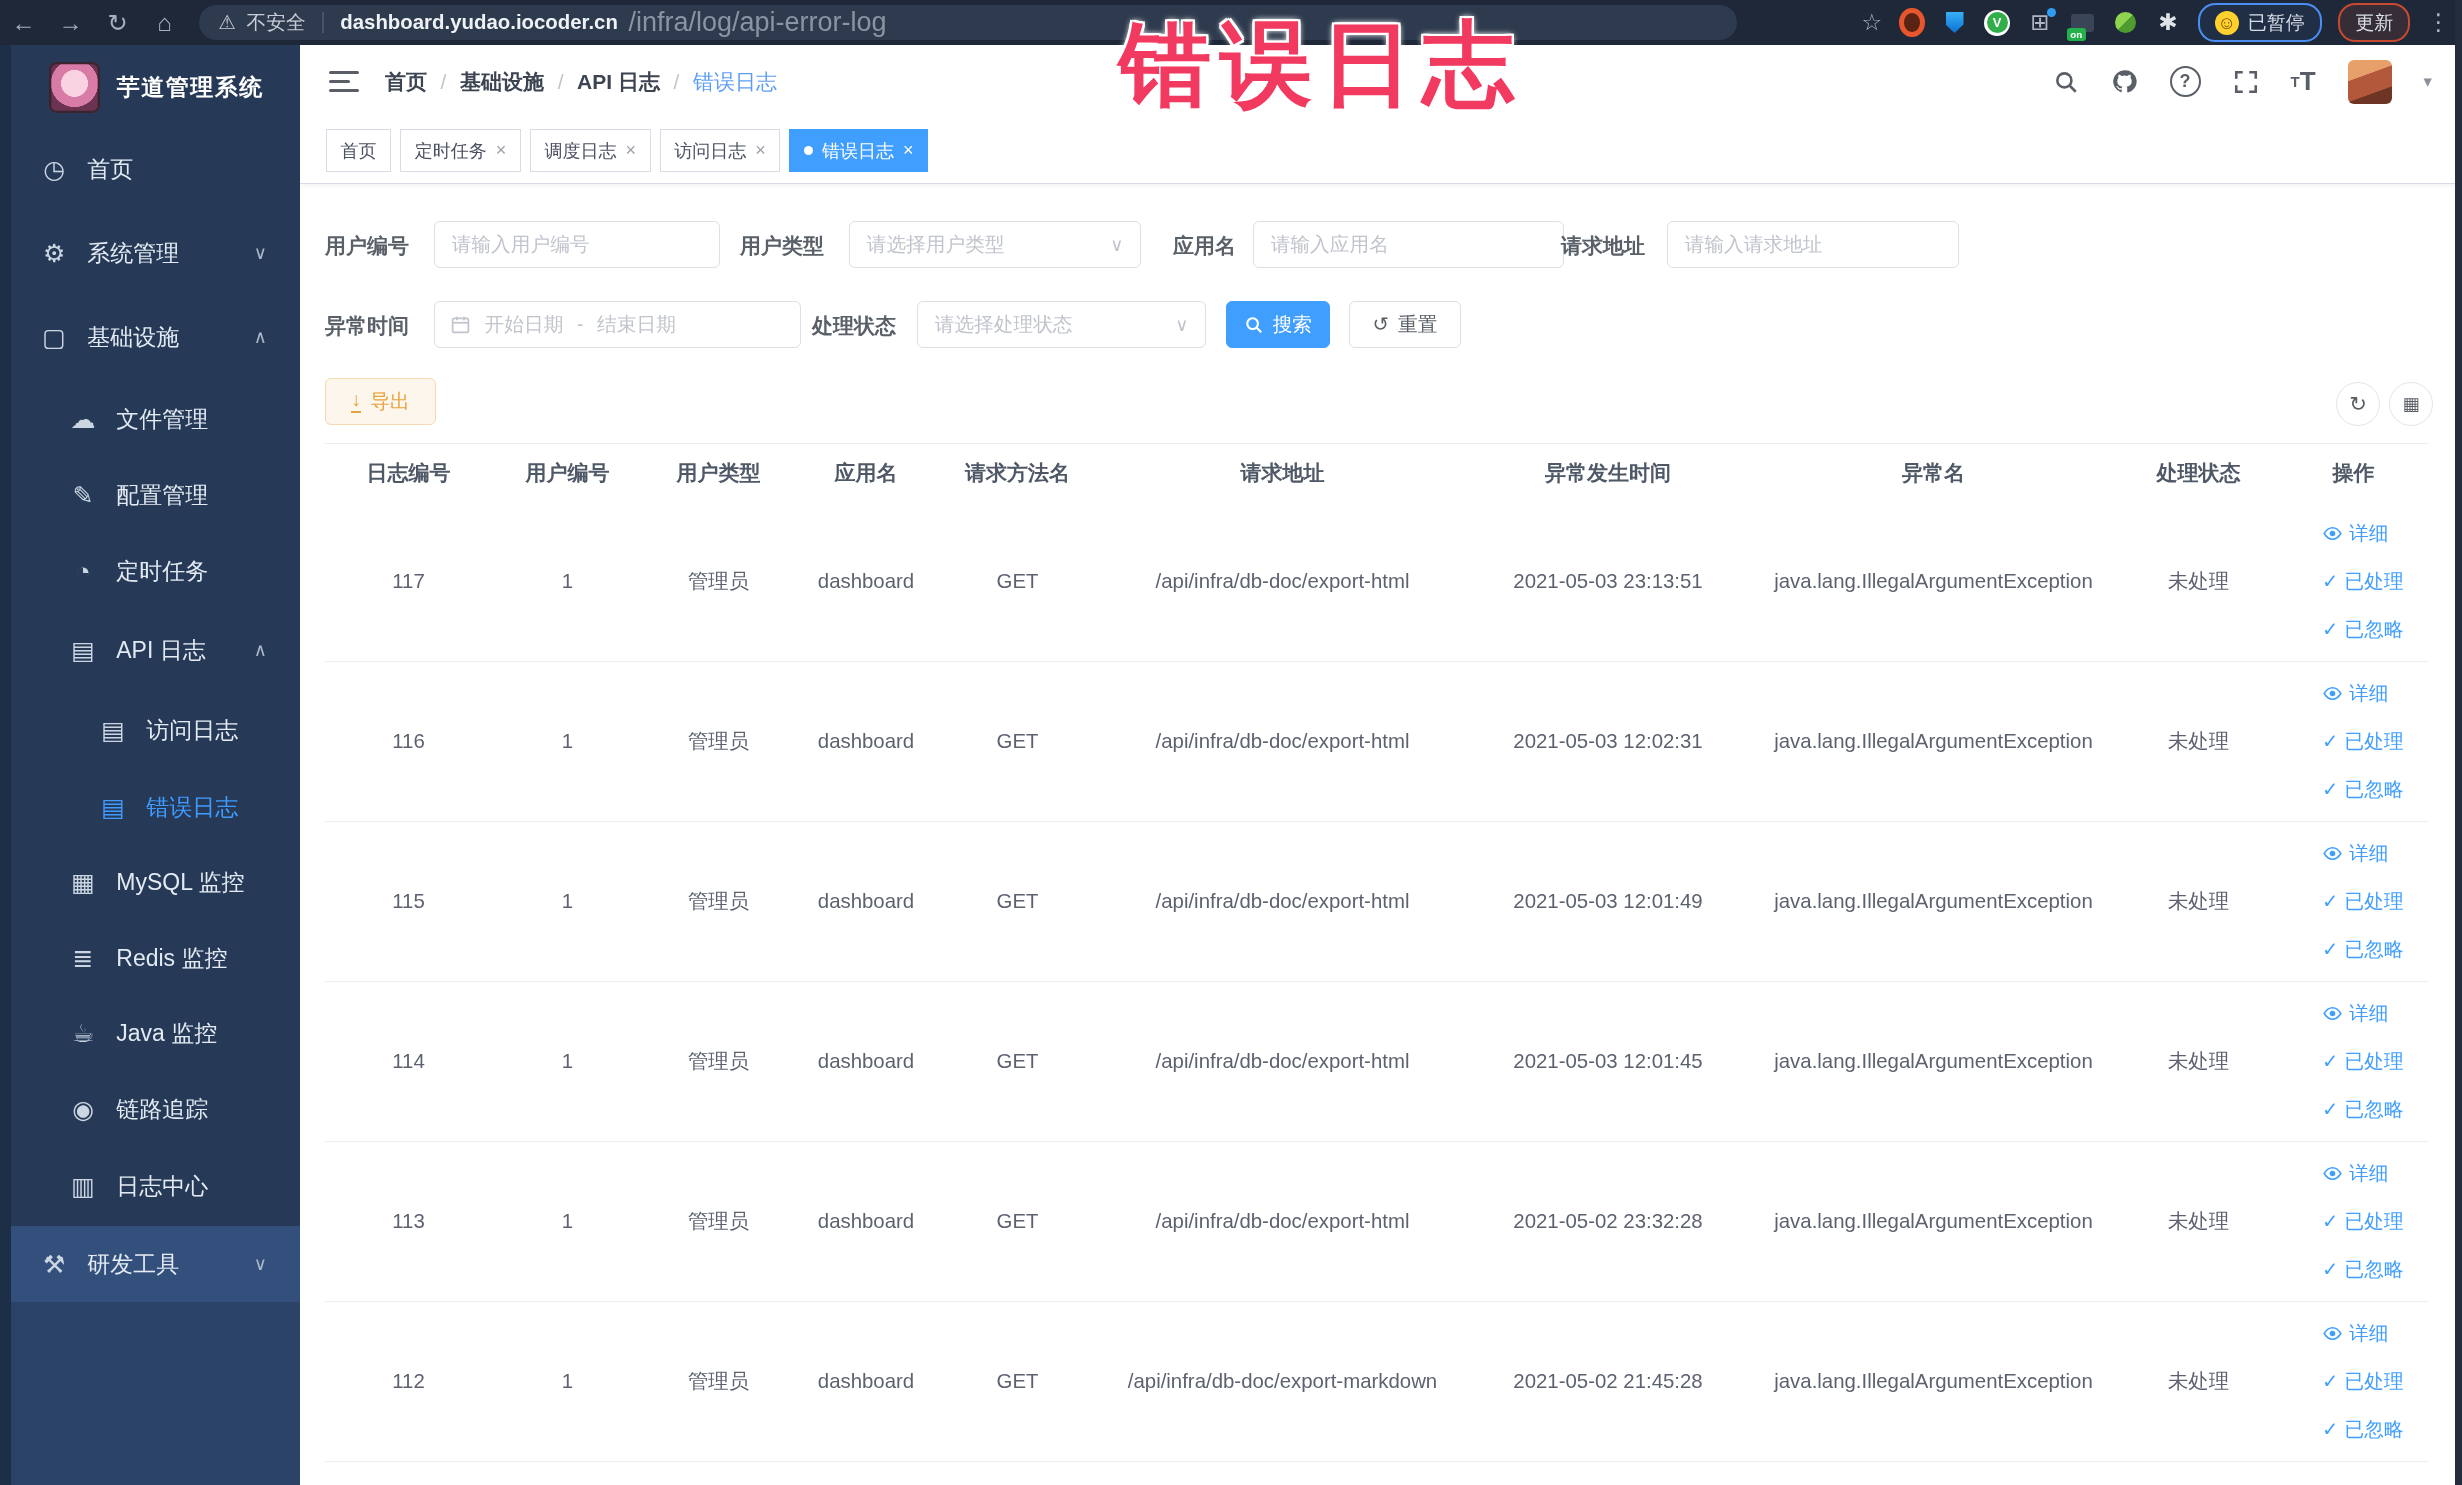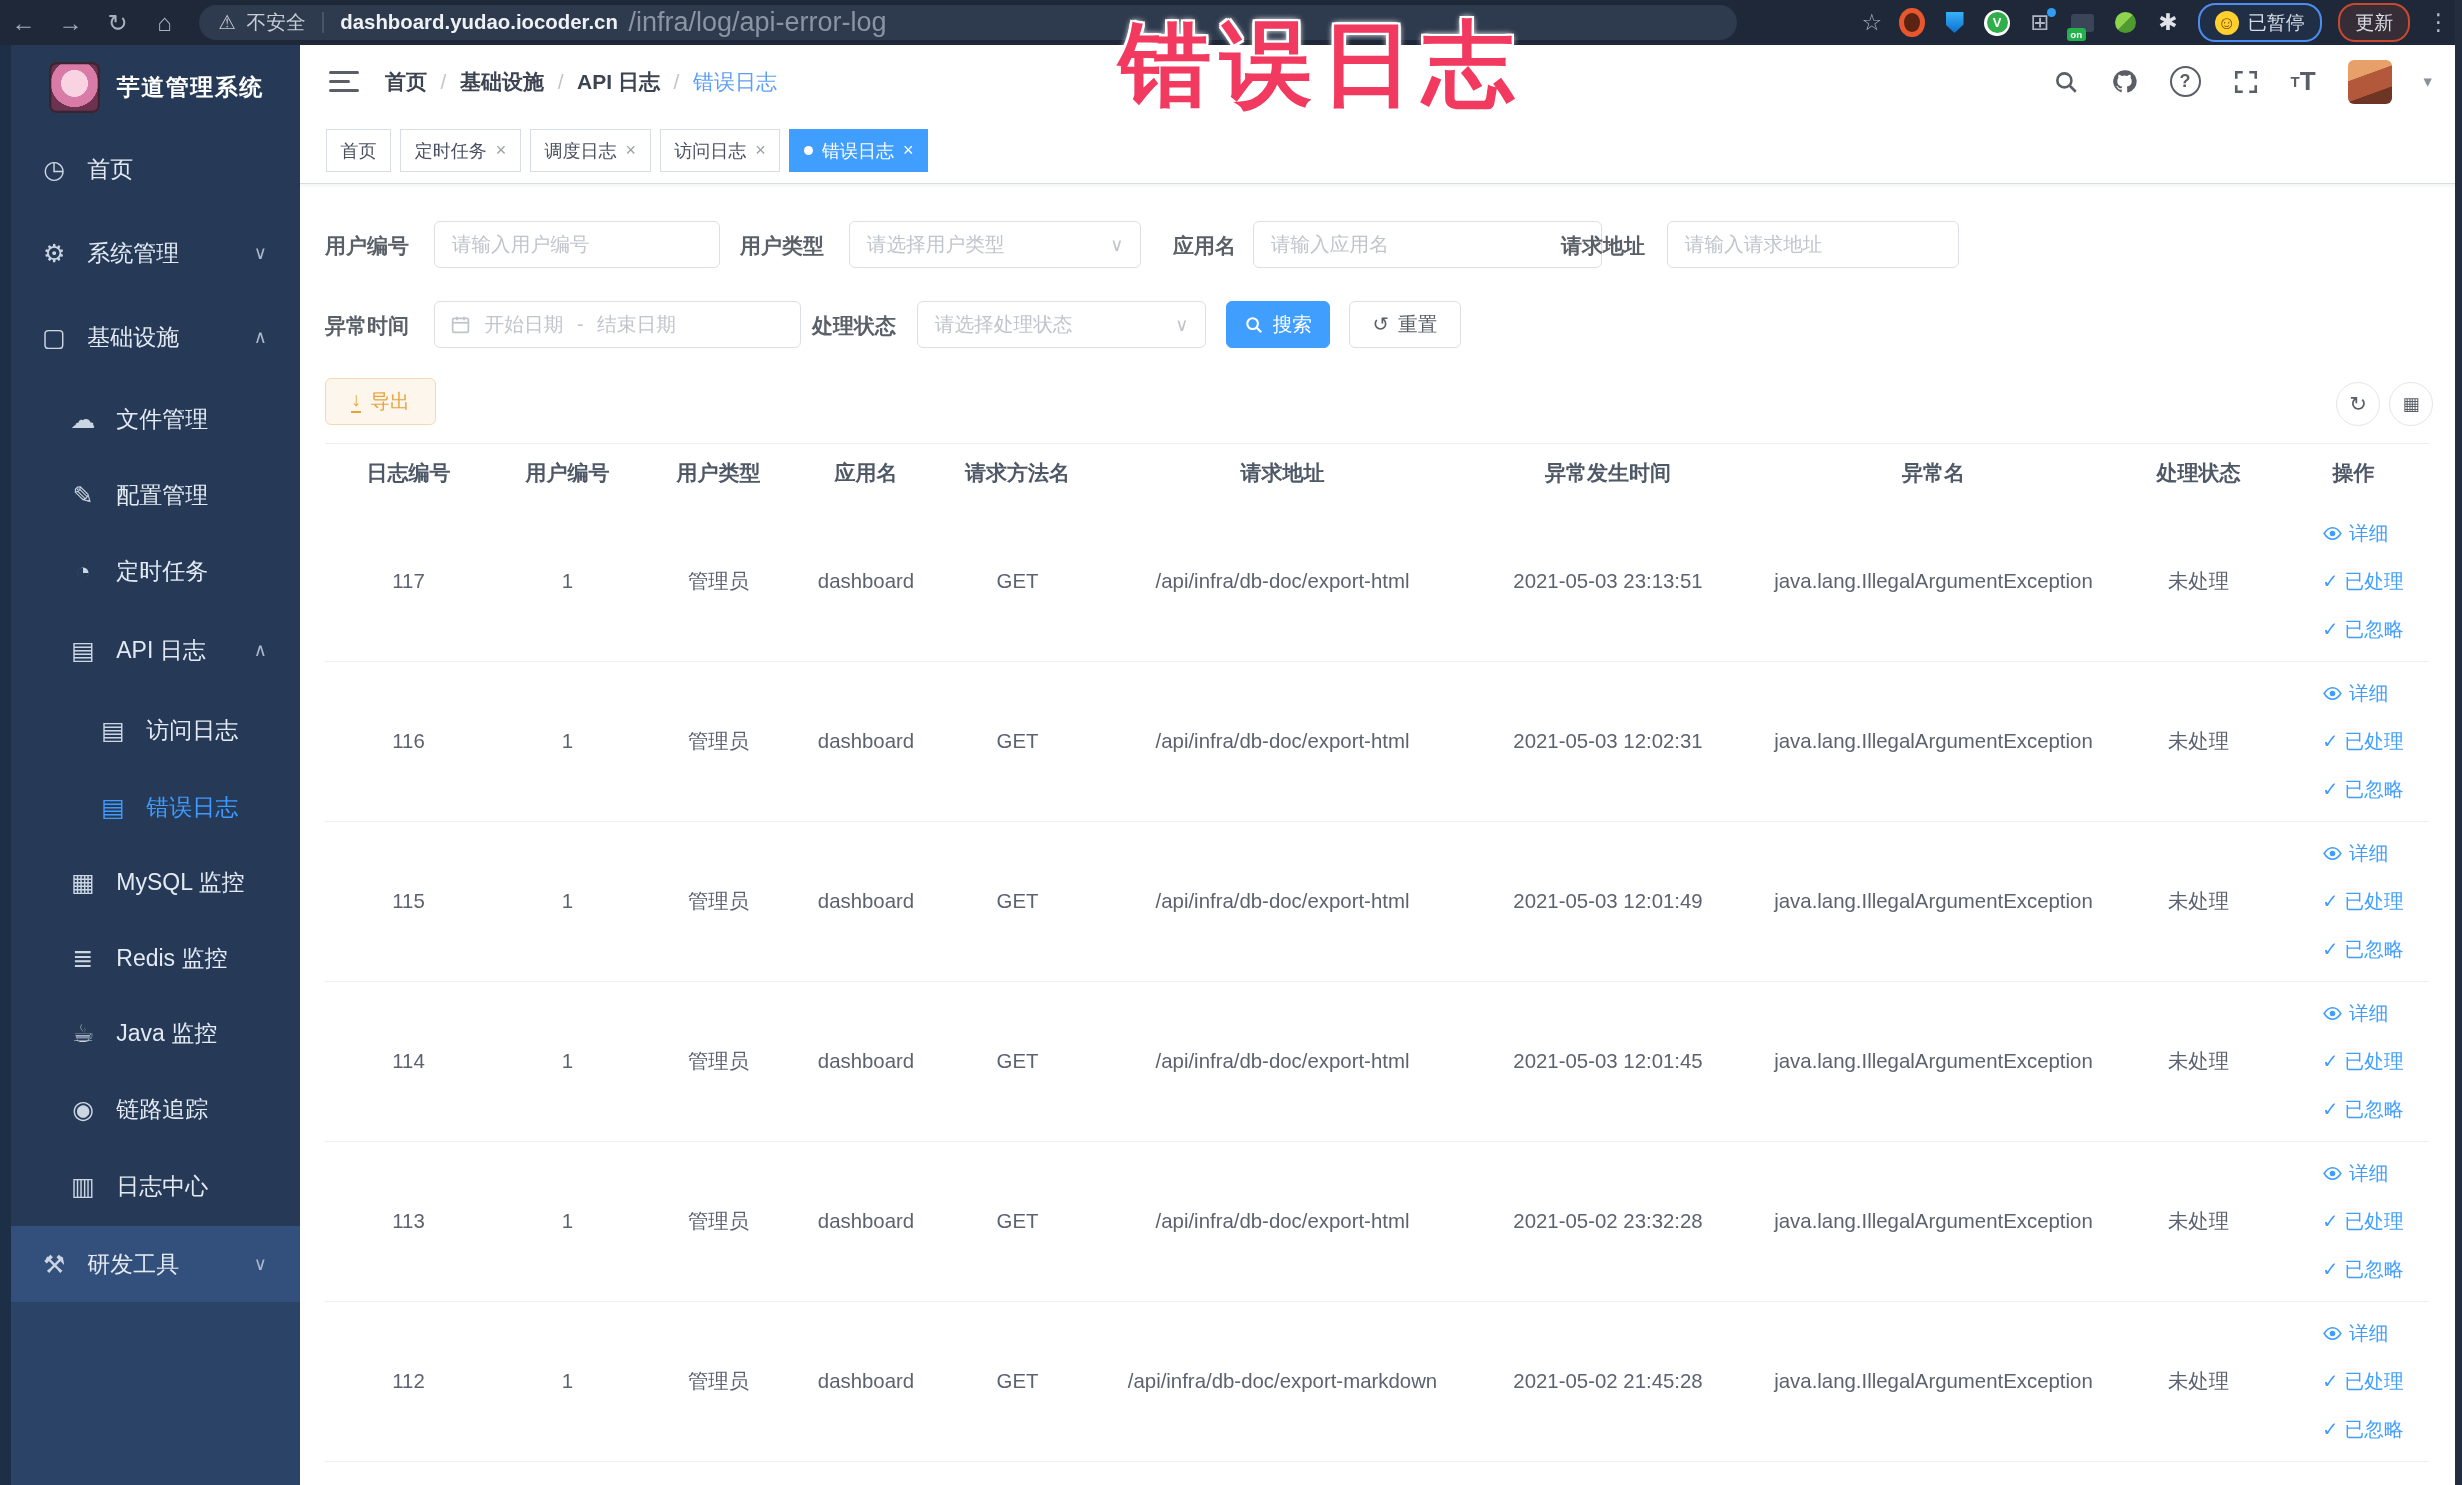--- a/index.html
+++ b/index.html
@@ -330,21 +330,21 @@
   <span class="flabel" style="left:325px;top:221px">用户编号</span>
   <div class="finput" style="left:434px;top:221px;width:286px">
     <input placeholder="请输入用户编号" style="">
   </div>
   <span class="flabel" style="left:740px;top:221px">用户类型</span>
   <div class="fselect" style="left:849px;top:221px;width:292px">
     <span class="ph">请选择用户类型</span>
     <span class="sel-chev">∨</span>
   </div>
   <span class="flabel" style="left:1173px;top:221px">应用名</span>
-  <div class="finput" style="left:1253px;top:221px;width:349px">
+  <div class="finput" style="left:1253px;top:221px;width:311px">
     <input placeholder="请输入应用名" style="">
   </div>
   <span class="flabel" style="left:1561px;top:221px">请求地址</span>
   <div class="finput" style="left:1667px;top:221px;width:292px">
     <input placeholder="请输入请求地址" style="">
   </div>
 
   <span class="flabel" style="left:325px;top:301px">异常时间</span>
   <div class="frange" style="left:434px;top:301px;width:367px">
     <span>

